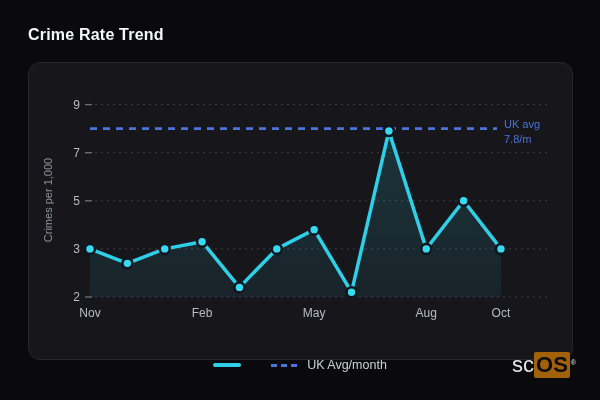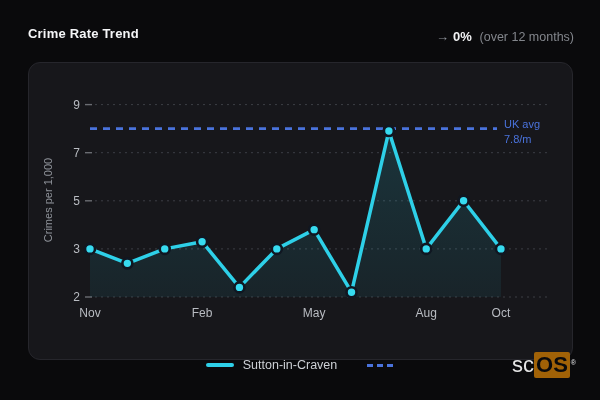--- a/index.html
+++ b/index.html
@@ -5,21 +5,21 @@
   html,body{margin:0;padding:0;}
   body{
     width:600px;height:400px;position:relative;overflow:hidden;
     background:#0a0a0c;
     font-family:"Liberation Sans", sans-serif;
     -webkit-font-smoothing:antialiased;
   }
   .header{position:absolute;left:0;top:0;width:600px;height:56px;}
   .page-title{
     position:absolute;left:28px;top:26px;margin:0;
-    font-size:13px;font-weight:bold;color:#f5f6f8;letter-spacing:.2px;
+    font-size:16px;font-weight:bold;color:#f5f6f8;letter-spacing:.2px;
   }
   .stat{position:absolute;right:26px;top:29px;font-size:13px;white-space:nowrap;}
   .stat .arrow{color:#8f939a;font-weight:normal;margin-right:4px;}
   .stat .pct{color:#f0f1f3;font-weight:bold;}
   .stat .period{color:#83868c;font-size:12.5px;margin-left:4px;}
   .card{
     position:absolute;left:28px;top:62px;width:545px;height:298px;
     background:#17171b;border:1px solid #26262c;border-radius:12px;
     box-sizing:border-box;
   }
@@ -39,24 +39,20 @@
     background:#a16207;color:#0a0a0c;font-weight:bold;
     padding:0 2px;border-radius:2px;display:inline-block;
   }
   .logo .reg{color:#e8e9eb;font-size:7px;vertical-align:top;position:relative;top:-2px;left:1px;}
 </style>
 </head>
 <body>
 
 <div class="header">
   <h1 class="page-title">Crime Rate Trend</h1>
-  <div class="stat">
-    <span class="arrow">→</span><span class="pct">0%</span>
-    <span class="period">(over 12 months)</span>
-  </div>
 </div>
 
 <div class="card"></div>
 
 <svg id="chart" width="600" height="400" viewBox="0 0 600 400">
     <defs>
       <linearGradient id="areaGrad" x1="0" y1="0" x2="0" y2="1">
         <stop offset="0%" stop-color="#2ed0e8" stop-opacity="0.16"></stop>
         <stop offset="100%" stop-color="#2ed0e8" stop-opacity="0.07"></stop>
       </linearGradient>
@@ -97,22 +93,22 @@
     <circle cx="351.52" cy="292.19" r="5" fill="#37dbf0" stroke="#101722" stroke-width="2.6"></circle>
     <circle cx="388.88" cy="131.05499999999998" r="5" fill="#37dbf0" stroke="#101722" stroke-width="2.6"></circle>
     <circle cx="426.24" cy="248.9" r="5" fill="#37dbf0" stroke="#101722" stroke-width="2.6"></circle>
     <circle cx="463.6" cy="200.8" r="5" fill="#37dbf0" stroke="#101722" stroke-width="2.6"></circle>
     <circle cx="500.96" cy="248.9" r="5" fill="#37dbf0" stroke="#101722" stroke-width="2.6"></circle>
   </svg>
 
 <div class="legend">
   <div class="legend-item">
     <span class="swatch-solid" id="swatch-solid" style="background: rgb(46, 208, 232);"></span>
-    <span class="legend-label">Sutton-in-Craven</span>
   </div>
   <div class="legend-item">
     <span class="swatch-dashed" id="swatch-dashed" style="--dash: #4a73dc;"></span>
+    <span class="legend-label">UK Avg/month</span>
   </div>
 </div>
 
 <div class="logo">
   <span class="sc">sc</span><span class="os">OS</span><span class="reg">®</span>
 </div>
 
 </body></html>

